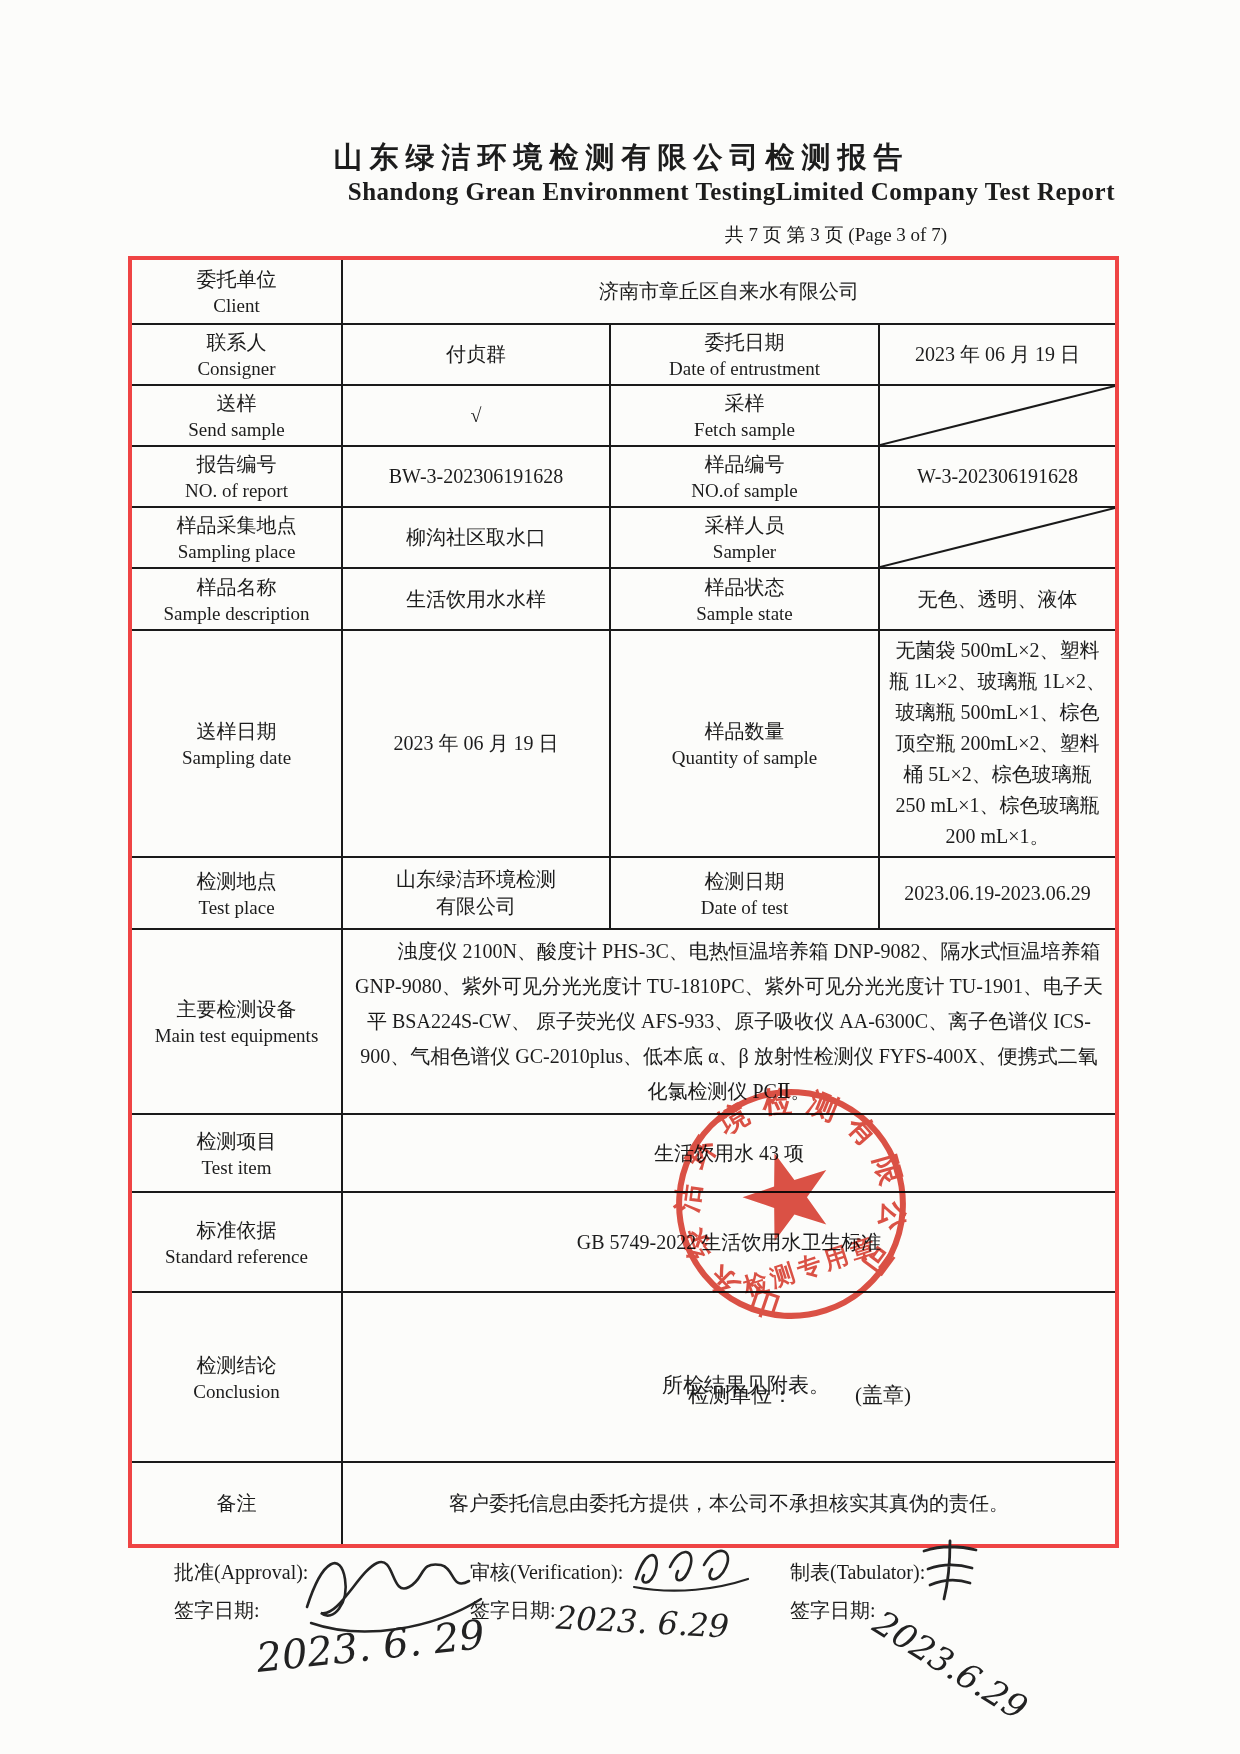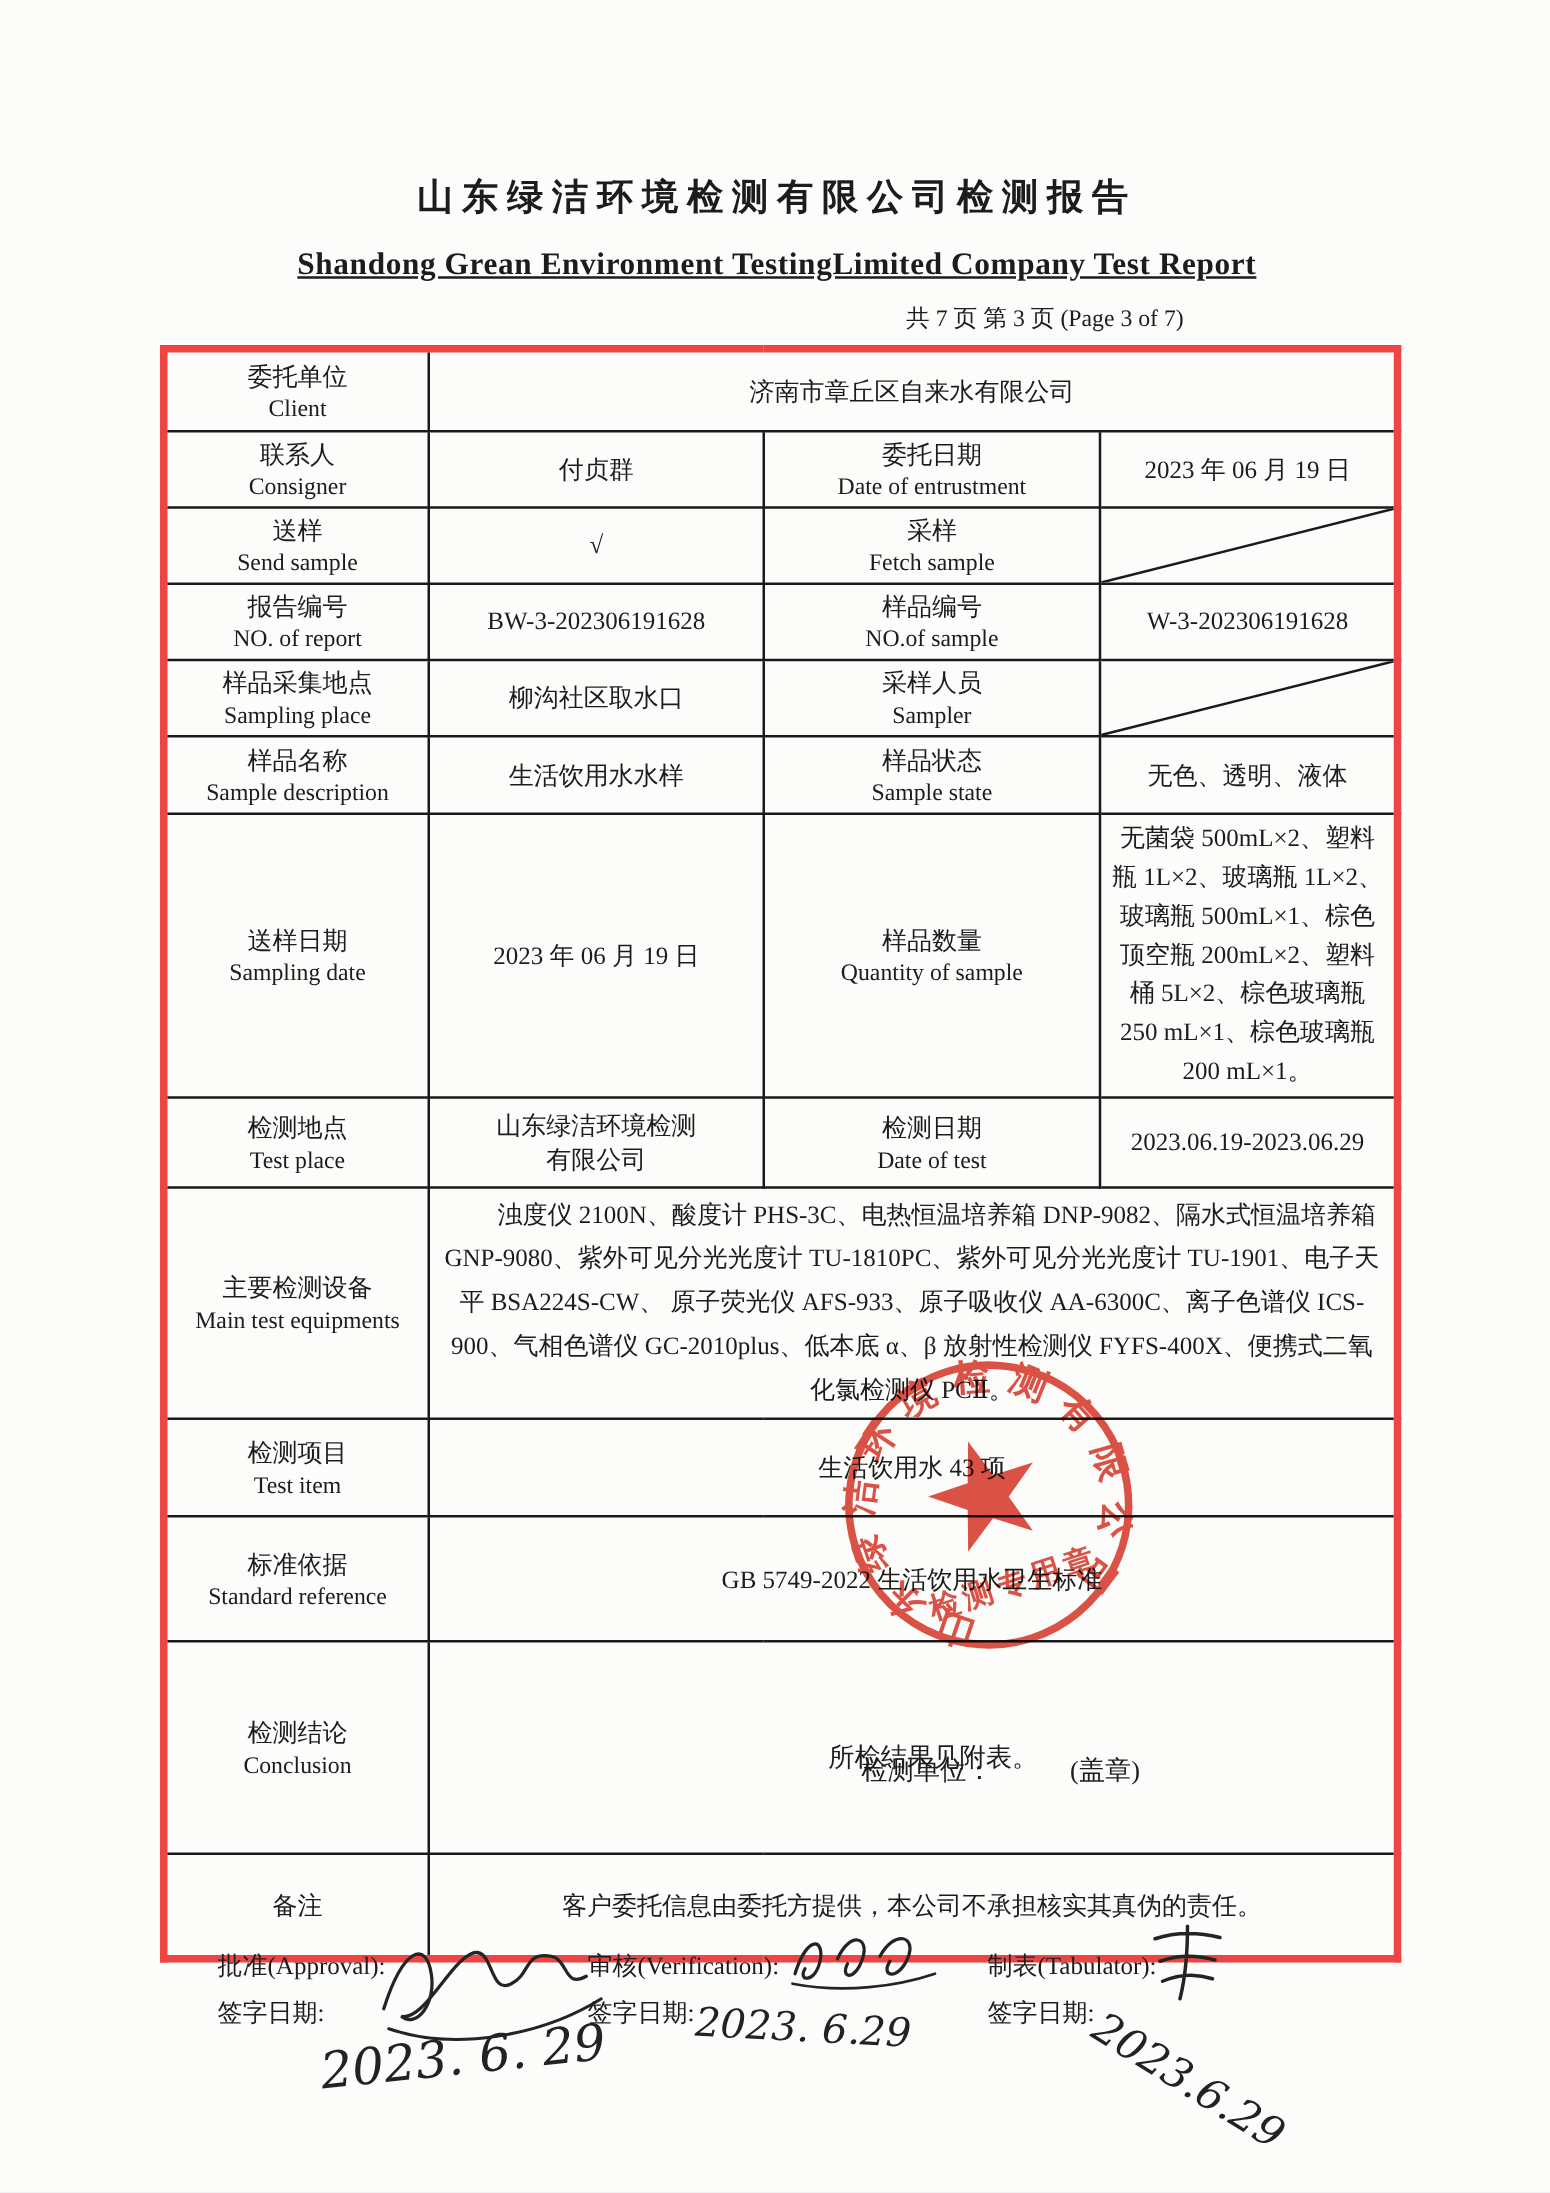--- a/index.html
+++ b/index.html
@@ -18,37 +18,35 @@
 
   
   .title-cn {
     margin-top:138px;
     text-align:center;
     font-size:29px;
     font-weight:bold;
     letter-spacing:7px;
   }
   .title-en {
-    margin-top:20px;
-    text-align:center;
+    text-align:right;
     font-size:25px;
     font-weight:bold;
     letter-spacing:0.5px;
-    text-decoration:underline;
   }
   .doc-code { margin-top:8px; text-align:center; font-size:19px; }
   .page-info { margin-top:16px; text-align:right; padding-right:168px; font-size:19px; }
 
   
   table.report {
     margin-top:8px;
     width:987px;
     border-collapse:collapse;
     table-layout:fixed;
-    border:6px solid #ef4444;
+    border:4px solid #ef4444;
   }
   table.report td {
     border:2px solid #1a1a1a;
     padding:4px 8px;
     vertical-align:middle;
     font-size:20px;
     text-align:center;
     position:relative;
   }
   .lbl .cn { display:block; font-size:20px; }

